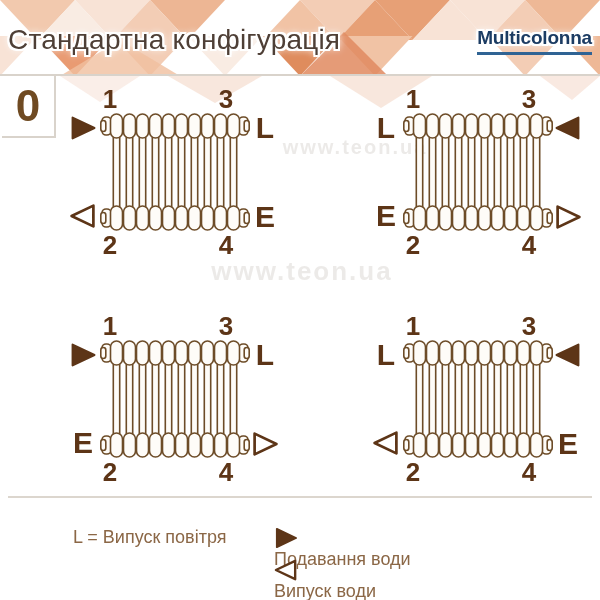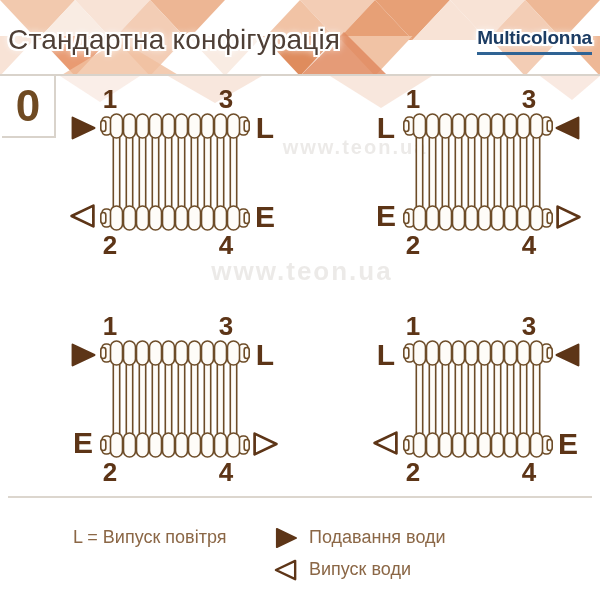--- a/index.html
+++ b/index.html
@@ -28,21 +28,21 @@
   .dpos-2{left:60px;top:312px;} .dpos-3{left:363px;top:312px;}
   .rad{position:absolute;left:40px;top:27px;width:150px;height:120px;}
   .dnum{position:absolute;transform:translate(-50%,-50%);font-size:26px;font-weight:bold;color:#5d3517;line-height:1;}
   .slot{position:absolute;transform:translate(-50%,-50%);display:flex;align-items:center;justify-content:center;}
   .dletter{font-size:30px;font-weight:bold;color:#5d3517;line-height:1;}
   .tri-svg{width:27px;height:25px;display:block;}
   .tri-svg.flip{transform:scaleX(-1);}
   .legend-letters{position:absolute;left:73px;top:527px;}
   .legend-flows{position:absolute;left:274px;top:527px;}
   .legend-line{height:32px;display:flex;align-items:flex-start;font-size:18px;color:#8b6746;white-space:nowrap;}
-  .legend-flows .legend-line{column-gap:11px;}
+  .legend-flows .legend-line{column-gap:11px;flex-direction:column;}
   .legend-icon{display:flex;align-items:center;}
   .legend-icon svg{width:24px;height:22px;display:block;}
   .legend-icon .flip{transform:scaleX(-1);}
   .wm{position:absolute;transform:translate(-50%,-50%);color:rgba(168,161,150,.22);
       font-weight:bold;letter-spacing:2px;white-space:nowrap;}
 </style>
 </head>
 <body>
 
 <div class="canvas">

